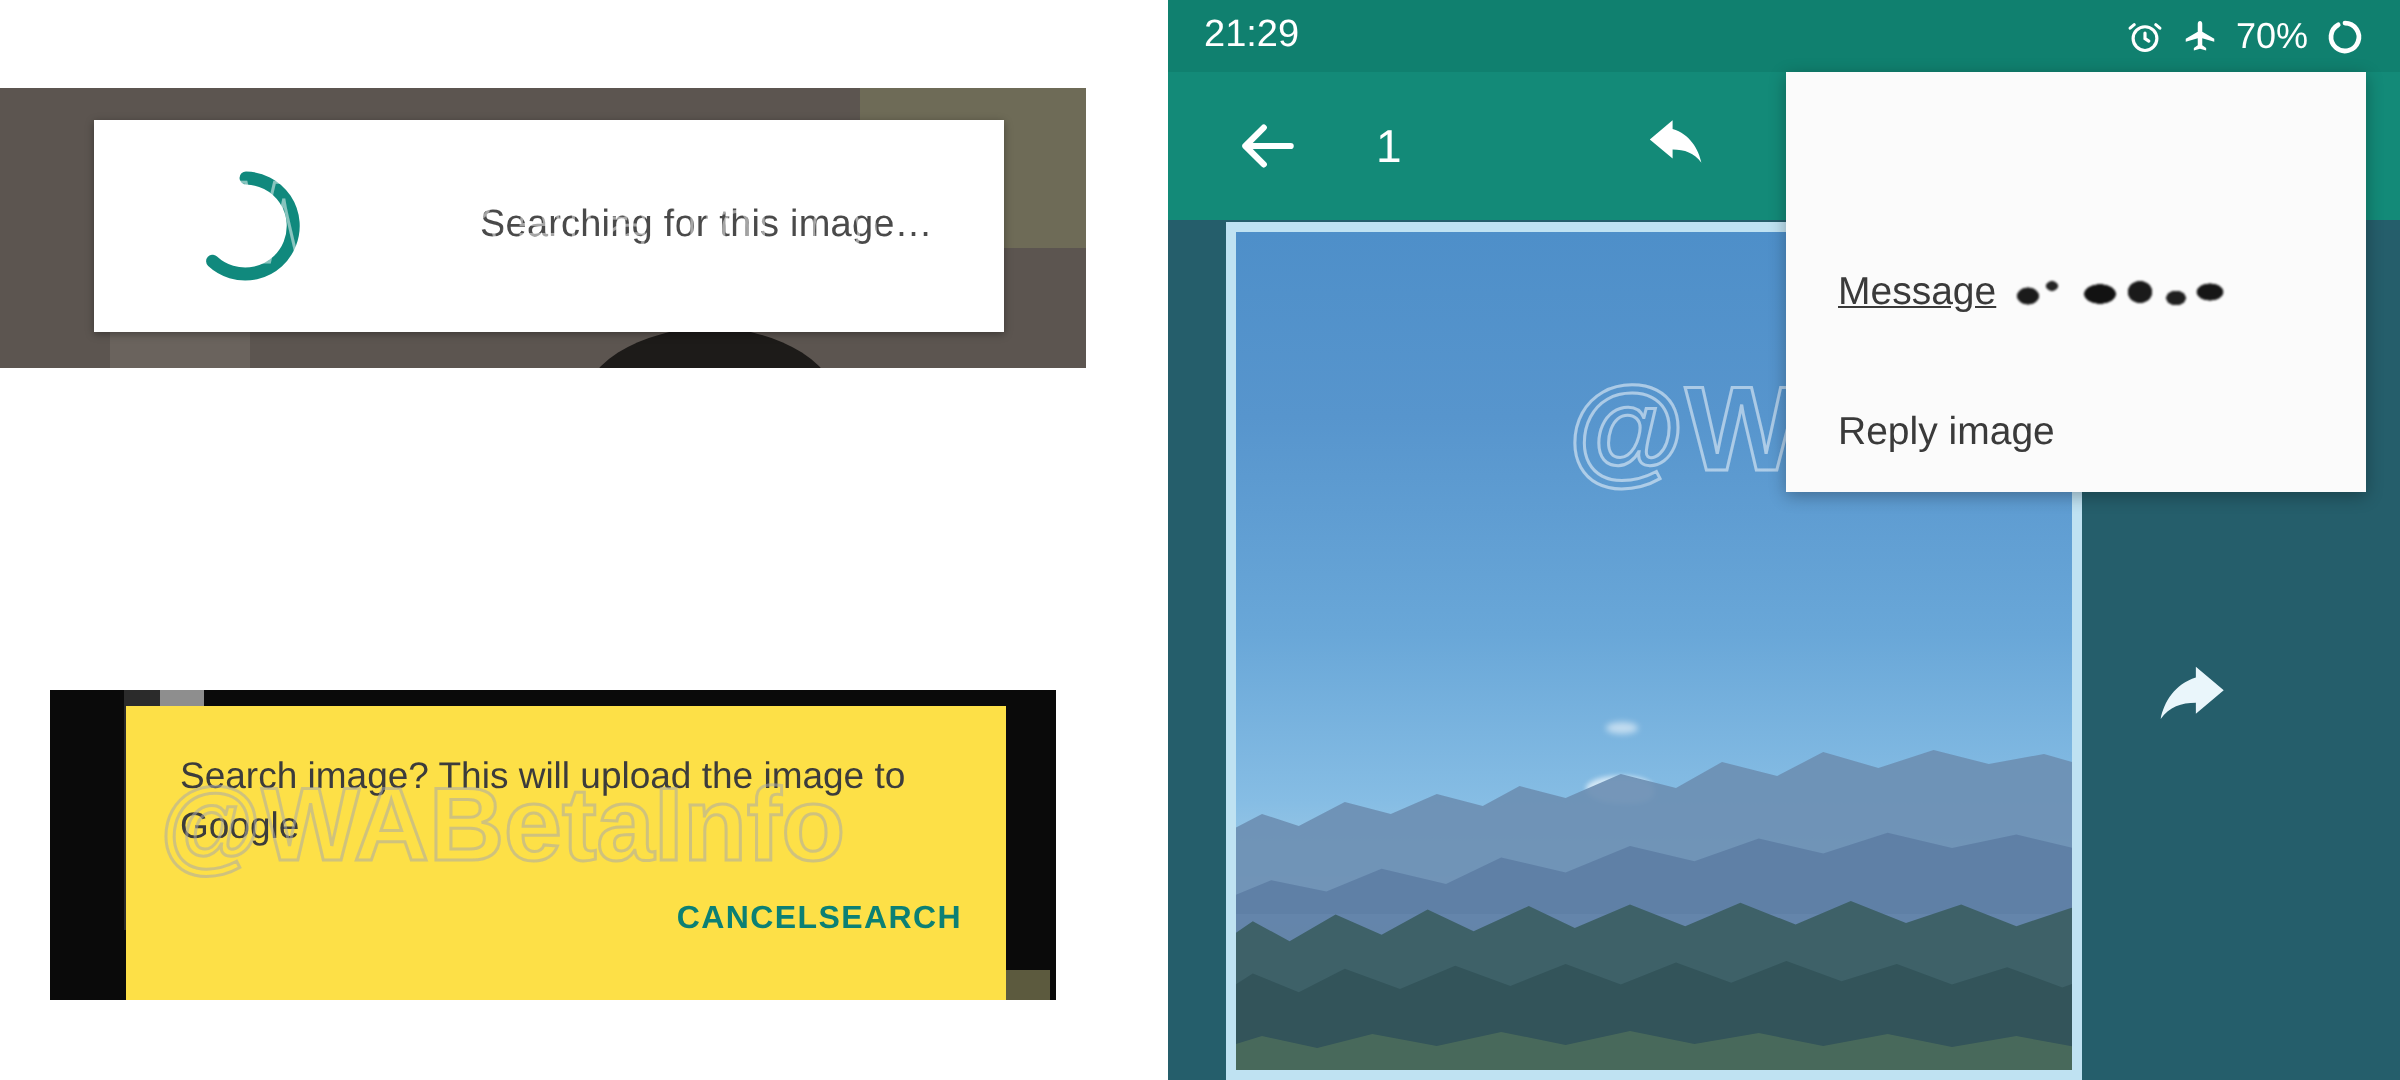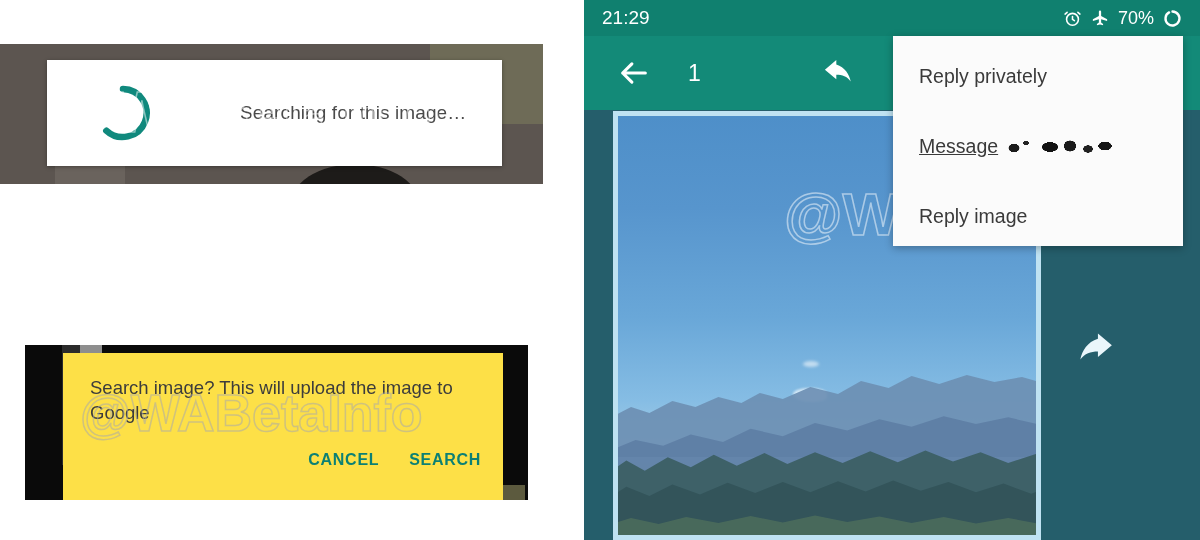--- a/index.html
+++ b/index.html
@@ -64,21 +64,21 @@
   #confirm-dialog {
     position:absolute; left:38px; top:8px; width:440px; height:148px;
     background:#fde047;
   }
   #confirm-text {
     position:absolute; left:27px; top:23px; width:385px;
     font-size:18.5px; line-height:1.35; color:#3c3c3c;
   }
   #confirm-actions {
     position:absolute; right:22px; top:98px;
-    display:flex; gap:30px; align-items:center;
+    display:flex; align-items:center;
   }
   .dlg-btn {
     background:none; border:none; cursor:pointer;
     font-family:"Liberation Sans", sans-serif;
     font-size:16px; font-weight:bold; letter-spacing:0.7px;
     color:#0c8074;
   }
 
   
   .wm {
@@ -294,23 +294,20 @@
       <svg width="44" height="44" viewBox="0 0 24 24" fill="#eaf6fb">
         <path d="M13.6 6.4V3.5l7.6 6.4-7.6 6.4v-3c-4 0-7.2 1.1-9.6 4.4.9-4.6 3.9-9.6 9.6-11.3z"></path>
       </svg>
     </div>
   </div>
 
   <div class="wm wm-light" style="left:200px; top:180px; font-size:60px;">@WABetaInfo</div>
 </div>
 
 <div id="popup-menu">
-  <div class="menu-item" id="menu-item-0">
-    <span>Reply privately</span>
-  </div>
   <div class="menu-item" id="menu-item-1">
     <span>Message</span>
     <span class="redacted"></span>
   </div>
   <div class="menu-item" id="menu-item-2">
     <span>Reply image</span>
   </div>
 </div>
 
 </body></html>

